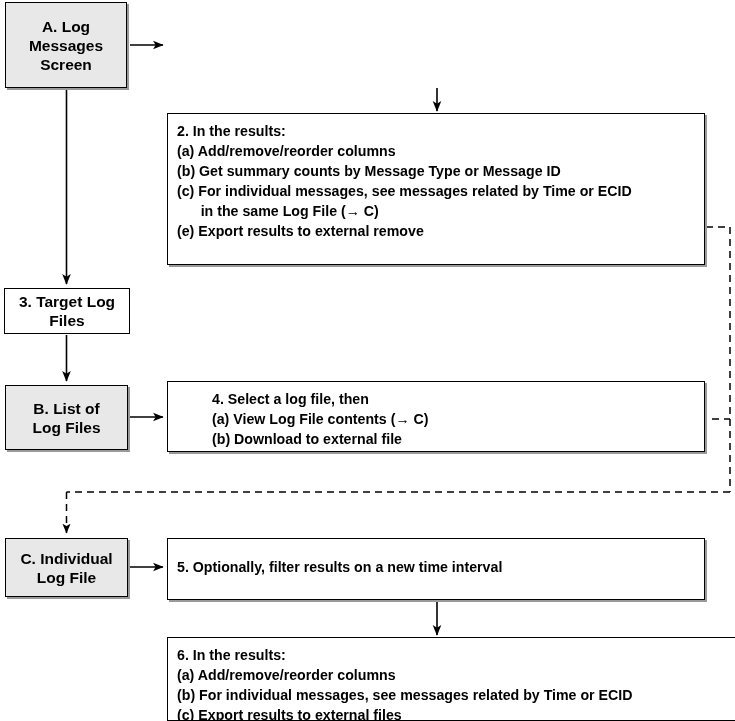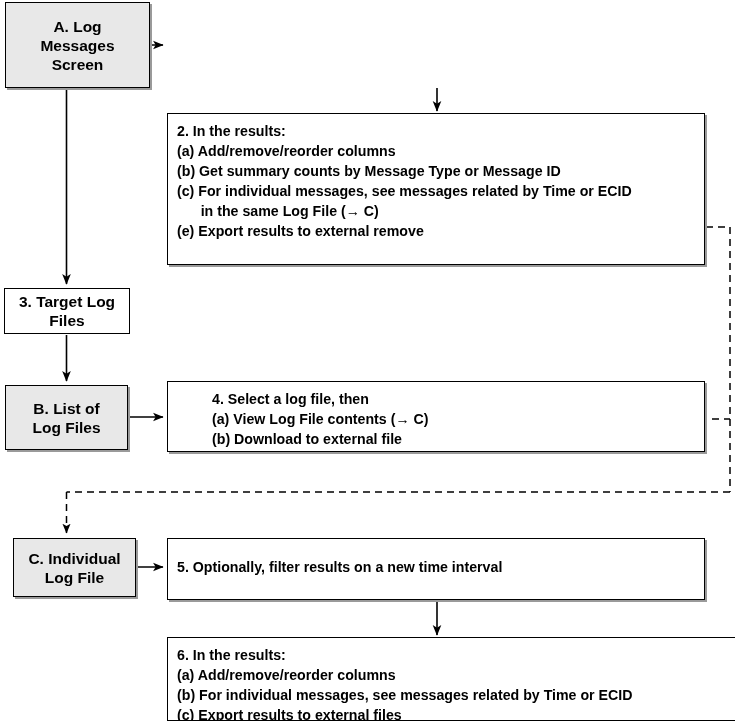--- a/index.html
+++ b/index.html
@@ -112,21 +112,21 @@
 
     <g>
       <line x1="130" y1="567" x2="163" y2="567" stroke="#000000" stroke-width="1.6" marker-end="url(#arrow)"></line>
     </g>
 
     <g>
       <line x1="437" y1="600" x2="437" y2="635" stroke="#000000" stroke-width="1.6" marker-end="url(#arrow)"></line>
     </g>
   </svg>
 
-  <div class="node shaded centered" style="left:5px; top:2px; width:145px; height:86px;">
+  <div class="node shaded centered" style="left:5px; top:2px; width:122px; height:86px;">
     <div class="node-title">
       <div>A. Log</div>
       <div>Messages</div>
       <div>Screen</div>
     </div>
   </div>
 
   <div class="node rounded centered" style="left:4px; top:288px; width:126px; height:46px;">
     <div class="node-title">
       <div>3. Target Log</div>
@@ -134,21 +134,21 @@
     </div>
   </div>
 
   <div class="node shaded centered" style="left:5px; top:385px; width:123px; height:65px;">
     <div class="node-title">
       <div>B. List of</div>
       <div>Log Files</div>
     </div>
   </div>
 
-  <div class="node shaded centered" style="left:13px; top:538px; width:123px; height:59px;">
+  <div class="node shaded centered" style="left:5px; top:538px; width:123px; height:59px;">
     <div class="node-title">
       <div>C. Individual</div>
       <div>Log File</div>
     </div>
   </div>
 
 
   <div class="step-box" style="left:167px; top:113px; width:538px; height:152px;">
     <div class="step-line">2. In the results:</div>
     <div class="step-line">(a) Add/remove/reorder columns</div>

